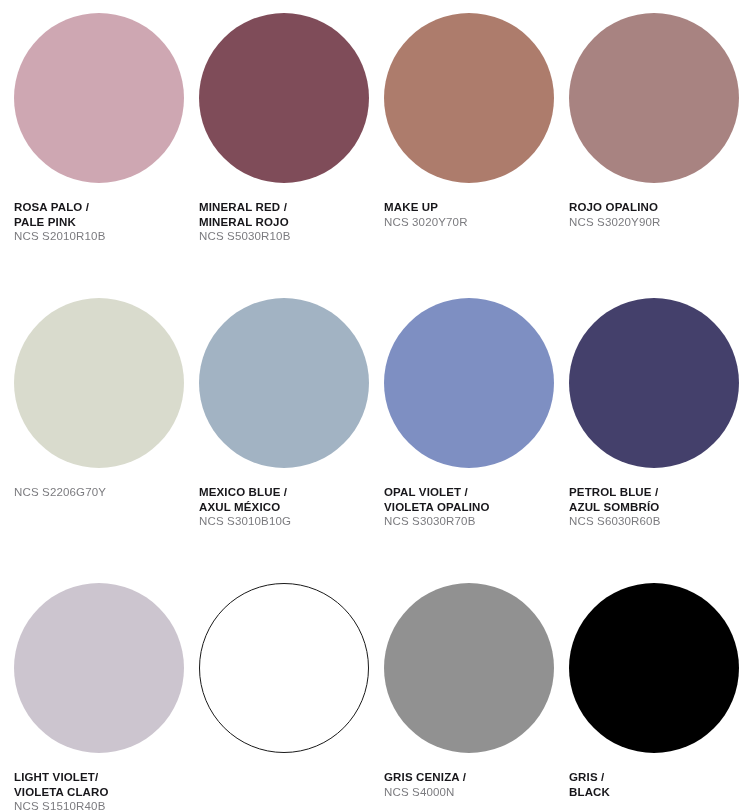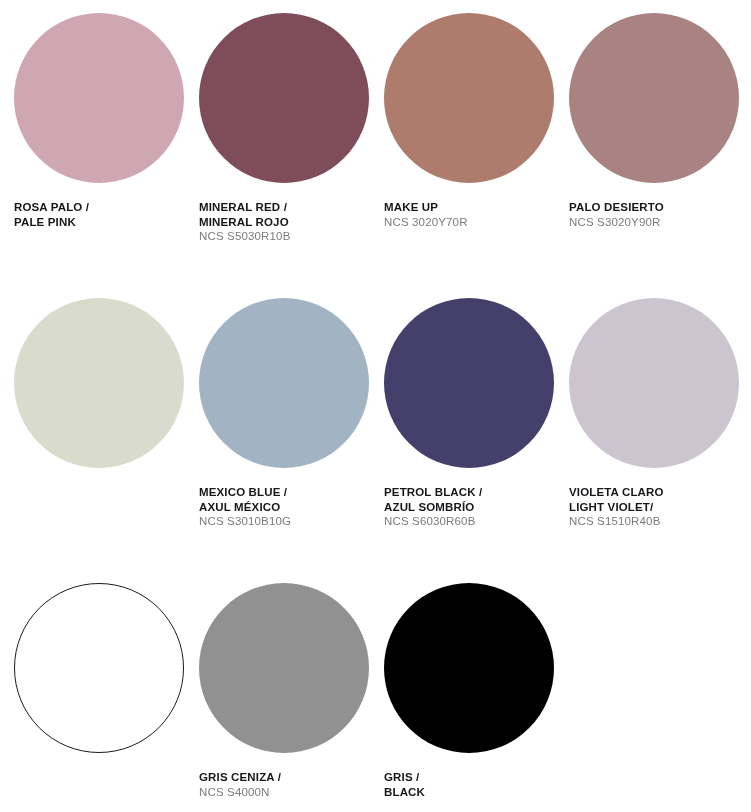--- a/index.html
+++ b/index.html
@@ -76,20 +76,21 @@
 <body style="background: rgb(255, 255, 255);">
 
 <div id="palette-sheet">
   <div class="swatch-grid">
 
     <div class="swatch-cell">
       <div class="swatch-disc" style="background: rgb(206, 167, 178);"></div>
       <div class="swatch-caption">
         <div class="swatch-name">ROSA PALO /</div>
         <div class="swatch-name">PALE PINK</div>
+        <div class="swatch-code">NCS S2010R10B</div>
       </div>
     </div>
 
     <div class="swatch-cell">
       <div class="swatch-disc" style="background: rgb(127, 76, 89);"></div>
       <div class="swatch-caption">
         <div class="swatch-name">MINERAL RED /</div>
         <div class="swatch-name">MINERAL ROJO</div>
         <div class="swatch-code">NCS S5030R10B</div>
       </div>
@@ -99,55 +100,64 @@
       <div class="swatch-disc" style="background: rgb(173, 124, 108);"></div>
       <div class="swatch-caption">
         <div class="swatch-name">MAKE UP</div>
         <div class="swatch-code">NCS 3020Y70R</div>
       </div>
     </div>
 
     <div class="swatch-cell">
       <div class="swatch-disc" style="background: rgb(168, 131, 129);"></div>
       <div class="swatch-caption">
-        <div class="swatch-name">PALO DESIERTO</div>
+        <div class="swatch-name">ROJO OPALINO</div>
         <div class="swatch-code">NCS S3020Y90R</div>
       </div>
     </div>
 
     <div class="swatch-cell">
       <div class="swatch-disc" style="background: rgb(217, 219, 205);"></div>
       <div class="swatch-caption">
+        <div class="swatch-code">NCS S2206G70Y</div>
       </div>
     </div>
 
     <div class="swatch-cell">
       <div class="swatch-disc" style="background: rgb(162, 179, 195);"></div>
       <div class="swatch-caption">
         <div class="swatch-name">MEXICO BLUE /</div>
         <div class="swatch-name">AXUL MÉXICO</div>
         <div class="swatch-code">NCS S3010B10G</div>
       </div>
     </div>
 
+    <div class="swatch-cell">
+      <div class="swatch-disc" style="background: rgb(126, 143, 194);"></div>
+      <div class="swatch-caption">
+        <div class="swatch-name">OPAL VIOLET /</div>
+        <div class="swatch-name">VIOLETA OPALINO</div>
+        <div class="swatch-code">NCS S3030R70B</div>
+      </div>
+    </div>
 
     <div class="swatch-cell">
       <div class="swatch-disc" style="background: rgb(68, 64, 107);"></div>
       <div class="swatch-caption">
-        <div class="swatch-name">PETROL BLACK /</div>
+        <div class="swatch-name">PETROL BLUE /</div>
         <div class="swatch-name">AZUL SOMBRÍO</div>
         <div class="swatch-code">NCS S6030R60B</div>
       </div>
     </div>
 
     <div class="swatch-cell">
       <div class="swatch-disc" style="background: rgb(204, 197, 207);"></div>
       <div class="swatch-caption">
+        <div class="swatch-name">LIGHT VIOLET/</div>
         <div class="swatch-name">VIOLETA CLARO</div>
-        <div class="swatch-name">LIGHT VIOLET/</div>
         <div class="swatch-code">NCS S1510R40B</div>
       </div>
     </div>
 
     <div class="swatch-cell">
       <div class="swatch-disc outlined" style="background: rgb(255, 255, 255);"></div>
     </div>
 
     <div class="swatch-cell">
       <div class="swatch-disc" style="background: rgb(145, 145, 145);"></div>

